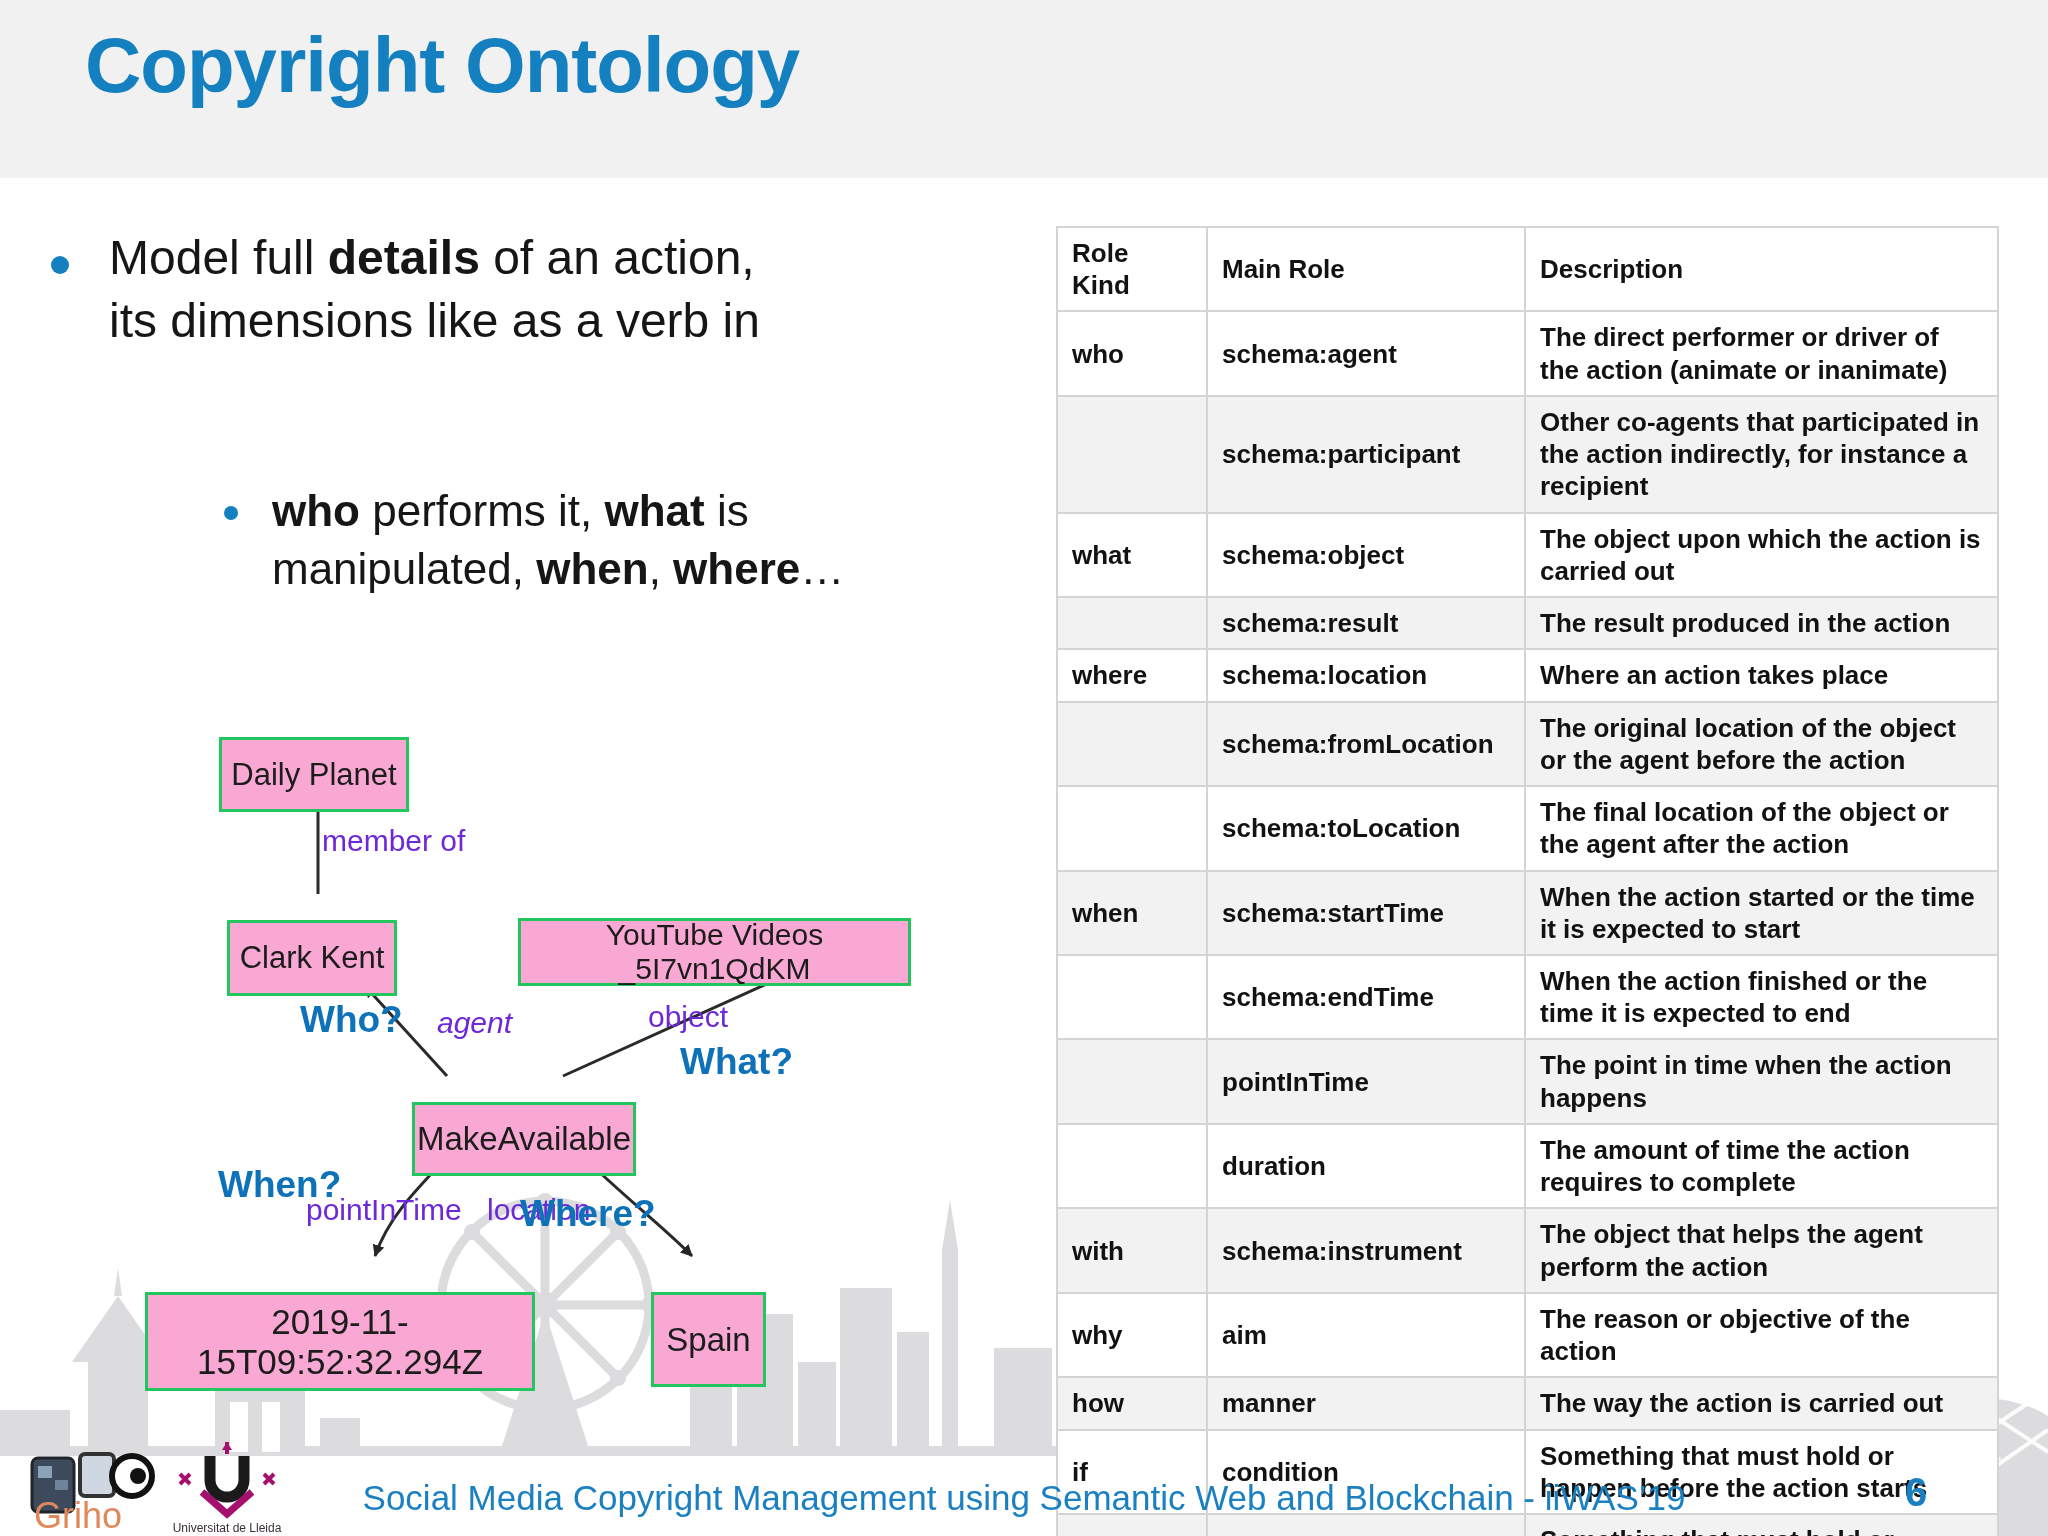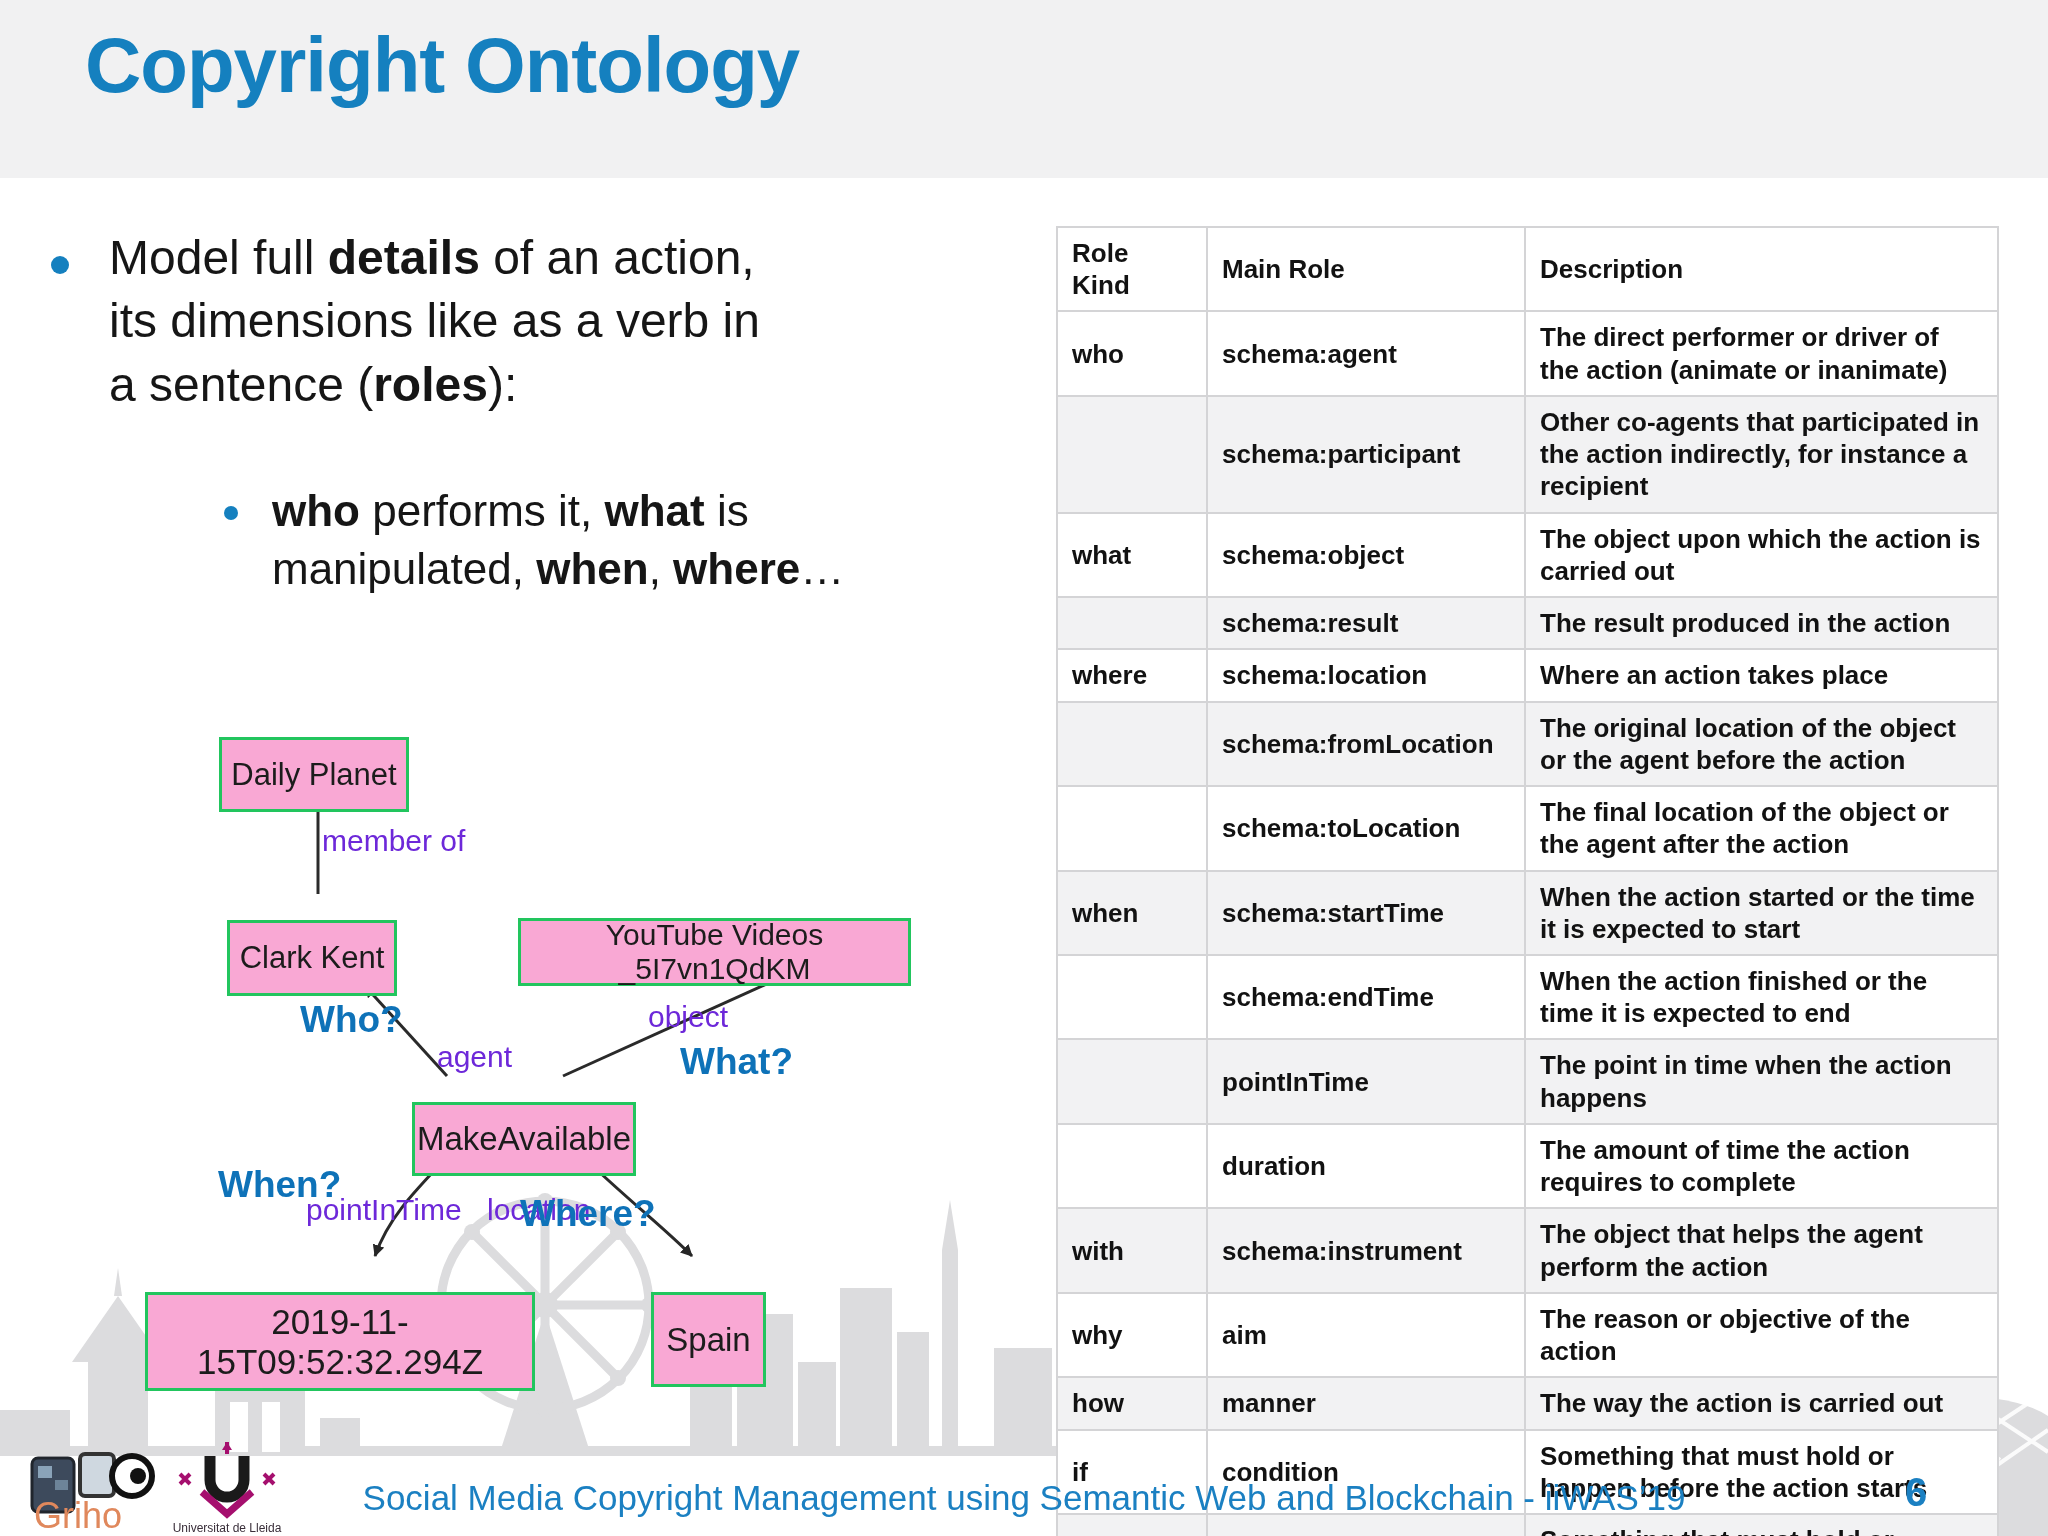--- a/index.html
+++ b/index.html
@@ -25,21 +25,21 @@
         display:flex;align-items:center;justify-content:center;font-size:31px;color:#1c1c1c;text-align:center;margin-top:24px;}
   #box-daily   {left:219px;top:713px;width:190px;height:75px;}
   #box-clark   {left:227px;top:896px;width:170px;height:76px;}
   #box-youtube {left:518px;top:894px;width:393px;height:68px;font-size:30px;}
   #box-make    {left:412px;top:1078px;width:224px;height:74px;font-size:33px;}
   #box-datetime{left:145px;top:1268px;width:390px;height:99px;font-size:35px;}
   #box-spain   {left:651px;top:1268px;width:115px;height:95px;font-size:33px;}
 
   .elabel{position:absolute;font-size:30px;color:#6d28d9;}
   #lbl-member{left:322px;top:824px;}
-  #lbl-agent {left:437px;top:1040px;}
+  #lbl-agent {left:437px;top:1006px;font-style:italic;}
   #lbl-object{left:648px;top:1000px;}
   #lbl-pit   {left:306px;top:1193px;}
   #lbl-loc   {left:487px;top:1193px;}
 
   .qlabel{position:absolute;font-size:37px;font-weight:bold;color:var(--qblue,#0e72b8);}
   #q-who  {left:300px;top:999px;}
   #q-what {left:680px;top:1041px;}
   #q-when {left:218px;top:1164px;}
   #q-where{left:520px;top:1157px;margin-top:36px;}
 
@@ -141,21 +141,20 @@
 
   <header class="band">
     <h1 class="title">Copyright Ontology</h1>
   </header>
 
   <div class="bullet1">
     <span class="dot1"></span>
     <div class="b1text">
       <div><span>Model full </span><b>details</b><span> of an action,</span></div>
       <div><span>its dimensions like as a verb in</span></div>
-      <div><span>a sentence (</span><b>roles</b><span>):</span></div>
     </div>
   </div>
   <div class="bullet2">
     <span class="dot2"></span>
     <div class="b2text">
       <div><b>who</b><span> performs it, </span><b>what</b><span> is</span></div>
       <div><span>manipulated, </span><b>when</b><span>, </span><b>where</b><span>…</span></div>
     </div>
   </div>
 

